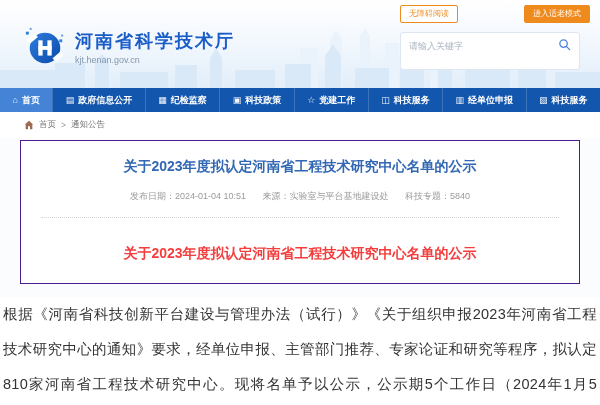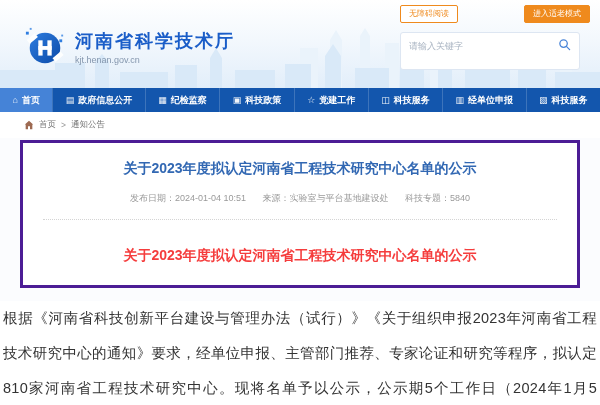--- a/index.html
+++ b/index.html
@@ -43,21 +43,21 @@
 
   
   .breadcrumb { height:26px; display:flex; align-items:center; gap:5px;
     padding:0 24px; background:#fff; font-size:8.5px; color:#777; }
   .crumb-home-icon { width:10px; height:10px; display:block; }
   .crumb-link { cursor:pointer; }
   .crumb-sep { color:#999; }
 
   
   .main { background:#fbfcfe; padding:2px 0 0 0; }
-  .article-card { margin:0 20px; background:#fff; border:3px solid #4c1d95;
+  .article-card { margin:0 20px; background:#fff; border:1px solid #4c1d95;
     padding:16px 20px 20px 20px; }
   .article-title { font-size:14px; font-weight:bold; color:#3268b3;
     text-align:center; line-height:1.4; }
   .article-meta { margin-top:13px; text-align:center; font-size:9px; color:#9a9a9a; }
   .article-meta .mgroup { margin:12px 7px; }
   .meta-divider { margin-top:14px; border-top:1px dotted #d4d4d4; }
   .red-headline { margin-top:26px; font-size:14px; font-weight:bold;
     color:#f53d3d; text-align:center; line-height:1.4; }
 
   

